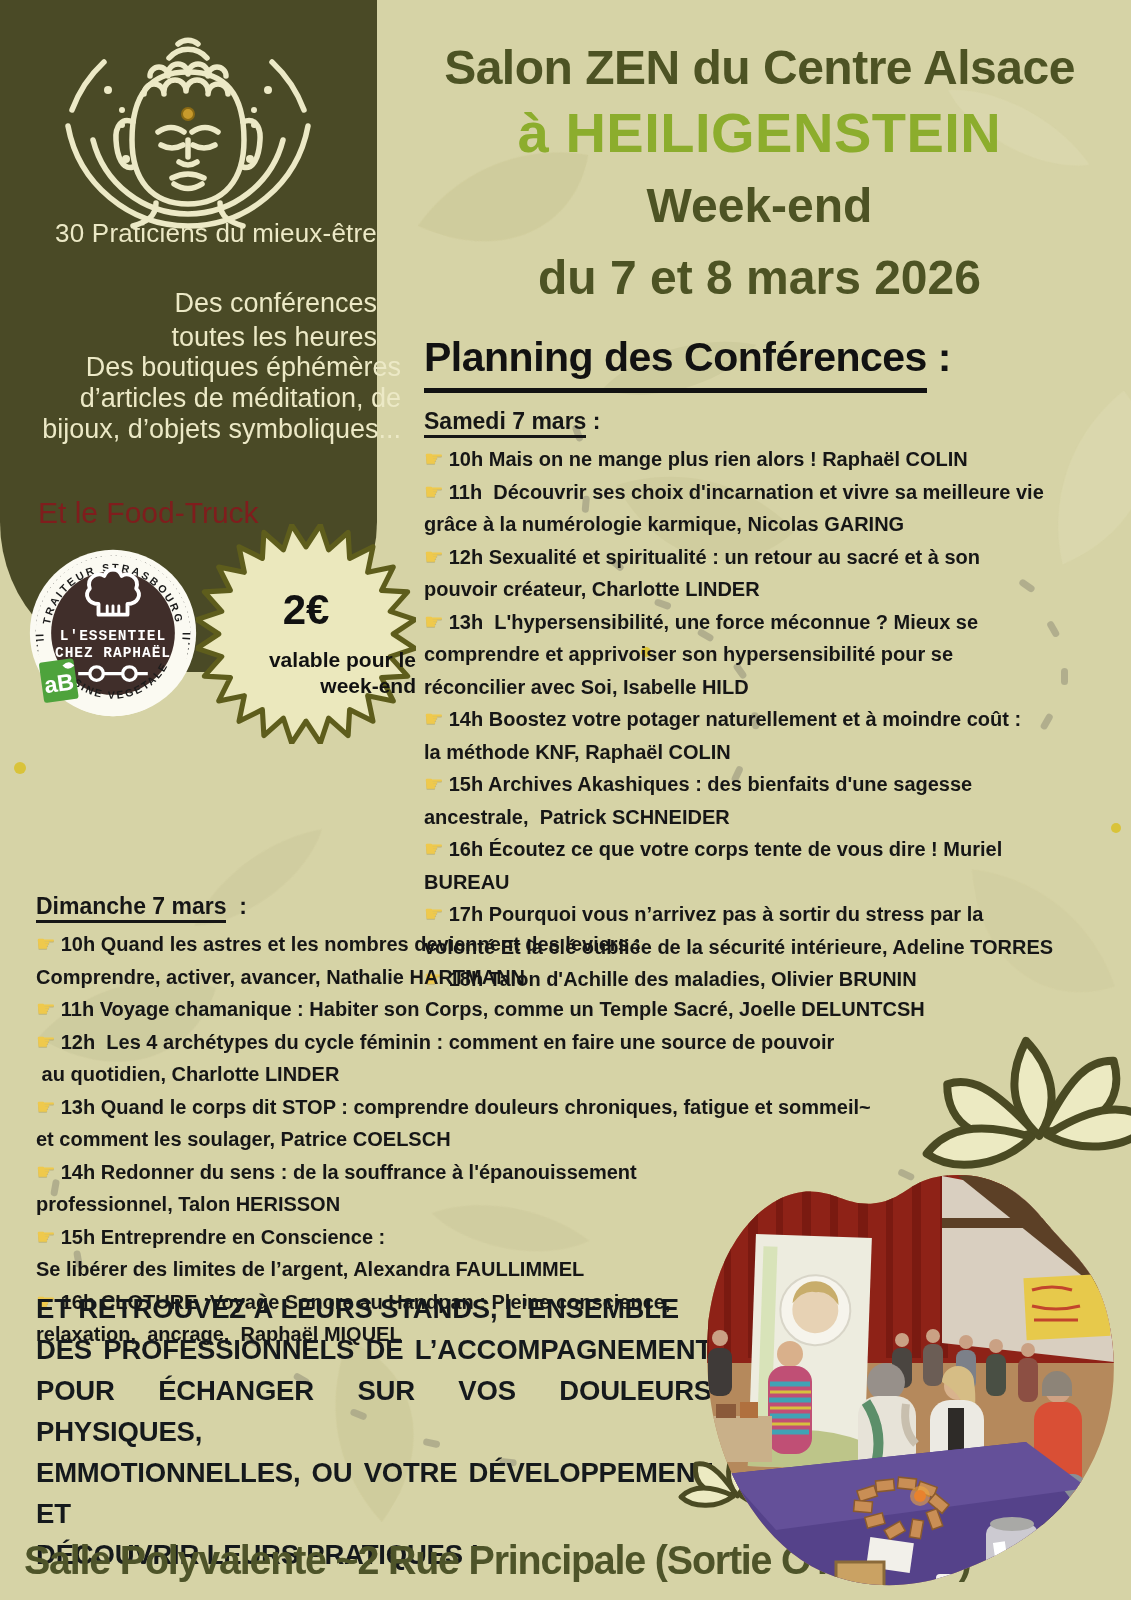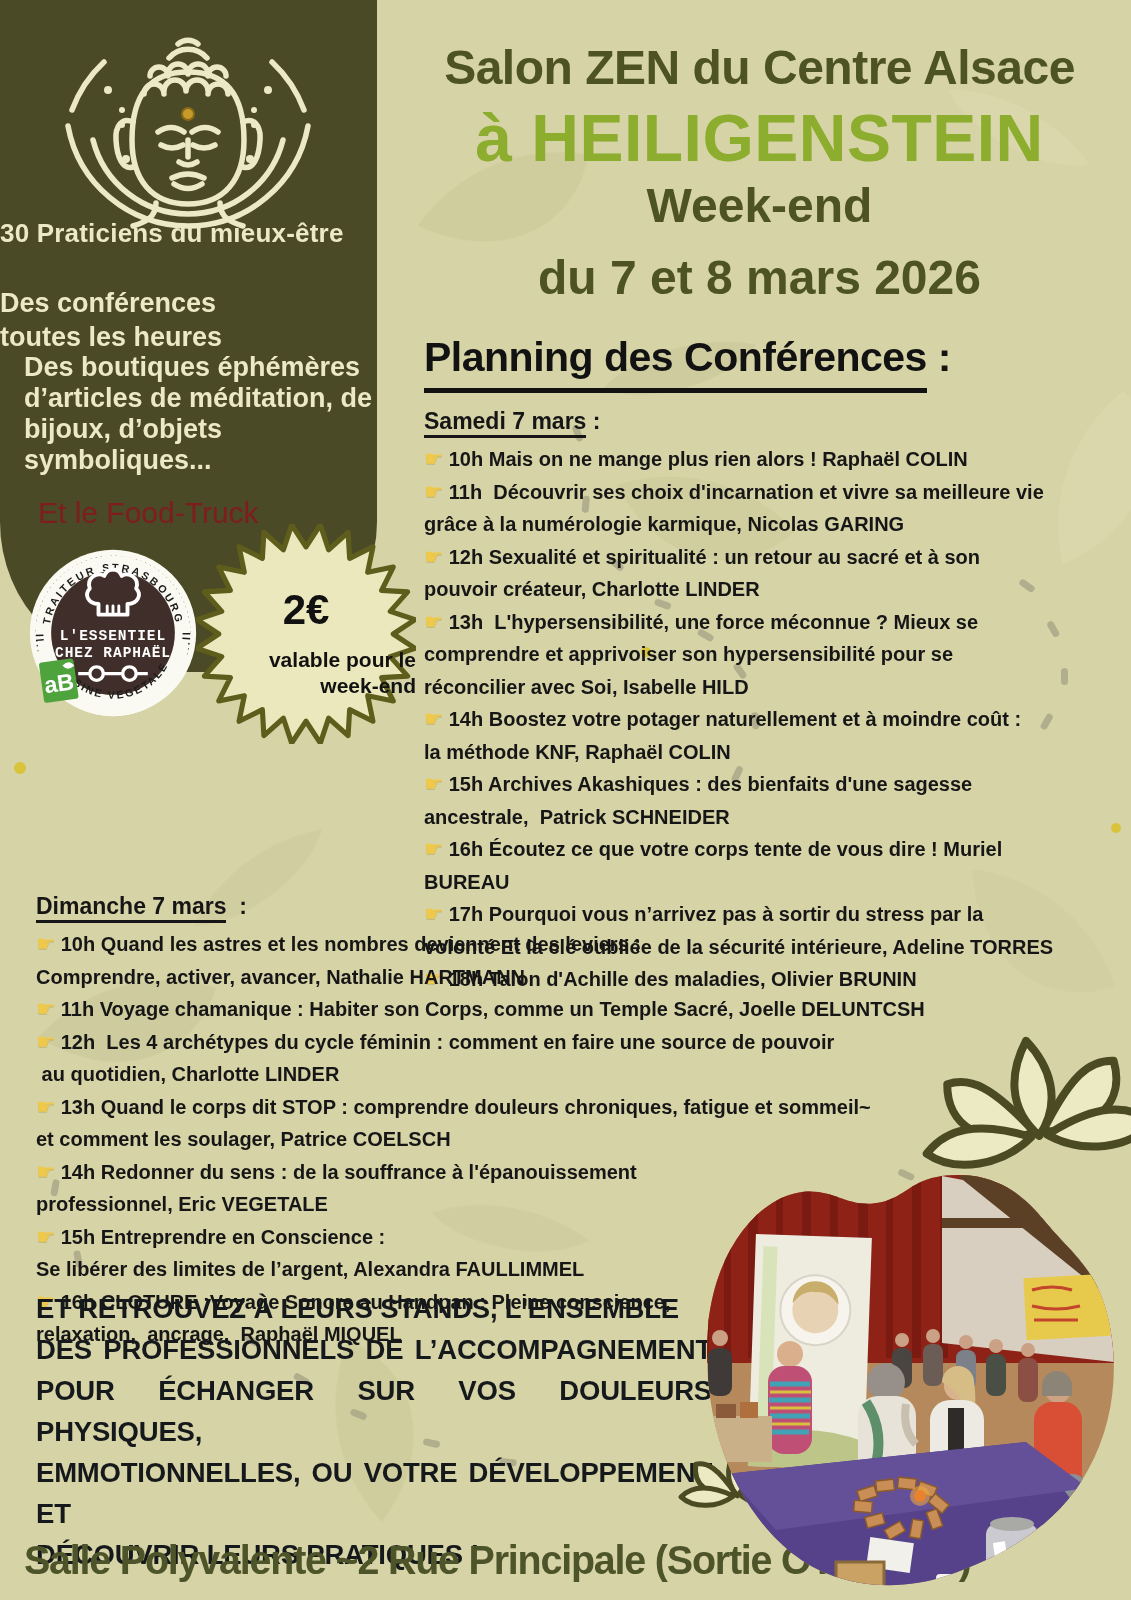--- a/index.html
+++ b/index.html
@@ -8,39 +8,39 @@
   svg{display:block;}
   .abs{position:absolute;}
 
   
   #bg-layer{left:0;top:0;width:1131px;height:1600px;pointer-events:none;}
 
   
   .left-panel{left:0;top:0;width:377px;height:672px;background:#4a4a26;
               border-radius:0 0 170px 150px / 0 0 150px 150px;color:#ece9c6;}
   .buddha-wrap{position:absolute;left:38px;top:18px;width:300px;height:220px;}
-  .panel-line{position:absolute;width:377px;text-align:left;font-weight:700;}
+  .panel-line{position:absolute;width:377px;text-align:right;font-weight:400;}
   .practitioners{top:218px;font-size:26px;letter-spacing:.2px;}
   .conf-lines{top:286px;font-size:27px;line-height:34px;}
   .boutique-lines{top:352px;font-size:27px;line-height:31px;margin-left:24px;}
   .foodtruck{position:absolute;left:38px;top:496px;font-size:30px;color:#7f1d1d;}
 
   
   .logo-badge{left:26px;top:546px;width:174px;height:174px;}
 
   
   .price-badge{left:196px;top:524px;width:220px;height:220px;}
   .price-badge .txt{position:absolute;left:0;top:0;width:100%;text-align:center;color:#111;}
   .price-amount{margin-top:62px;font-size:42px;font-weight:800;}
   .price-note{font-size:21px;font-weight:700;line-height:26px;margin-top:13px;text-align:right;}
 
   
   .hdr{position:absolute;left:388px;width:743px;text-align:center;color:#4d5324;font-weight:700;}
   .hdr1{top:40px;font-size:48px;letter-spacing:-.5px;}
-  .hdr2{top:100px;font-size:66px;font-weight:800;color:#8cad2d;letter-spacing:.5px;}
+  .hdr2{top:100px;font-size:56px;font-weight:800;color:#8cad2d;letter-spacing:.5px;}
   .hdr3{top:178px;font-size:48px;}
   .hdr4{top:250px;font-size:48px;}
 
   .planning-h{position:absolute;left:424px;top:334px;font-size:41px;font-weight:800;color:#121212;
               letter-spacing:-.5px;white-space:pre;}
   .planning-h .u{border-bottom:5px solid #121212;padding-bottom:8px;}
 
   
   .day{position:absolute;color:#161616;}
   .day h3{margin:0 0 8px 0;font-size:23px;font-weight:800;white-space:pre;}
@@ -276,21 +276,21 @@
         <div class="conf-line"><span class="bullet">☛</span><span class="conf-text">12h  Les 4 archétypes du cycle féminin : comment en faire une source de pouvoir</span></div>
 
         <div class="conf-line"><span class="conf-text"> au quotidien, Charlotte LINDER</span></div>
 
         <div class="conf-line"><span class="bullet">☛</span><span class="conf-text">13h Quand le corps dit STOP : comprendre douleurs chroniques, fatigue et sommeil~</span></div>
 
         <div class="conf-line"><span class="conf-text">et comment les soulager, Patrice COELSCH</span></div>
 
         <div class="conf-line"><span class="bullet">☛</span><span class="conf-text">14h Redonner du sens : de la souffrance à l'épanouissement</span></div>
 
-        <div class="conf-line"><span class="conf-text">professionnel, Eric VEGETALE</span></div>
+        <div class="conf-line"><span class="conf-text">professionnel, Talon HERISSON</span></div>
 
         <div class="conf-line"><span class="bullet">☛</span><span class="conf-text">15h Entreprendre en Conscience :</span></div>
 
         <div class="conf-line"><span class="conf-text">Se libérer des limites de l’argent, Alexandra FAULLIMMEL</span></div>
 
         <div class="conf-line"><span class="bullet">☛</span><span class="conf-text">16h CLOTURE :Voyage Sonore au Handpan : Pleine conscience,</span></div>
 
         <div class="conf-line"><span class="conf-text">relaxation,  ancrage,  Raphaël MIQUEL</span></div>
       </div>
   </div>

